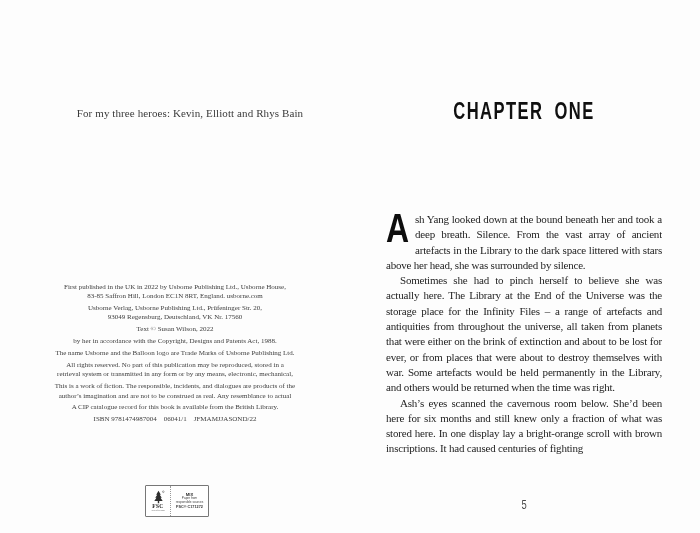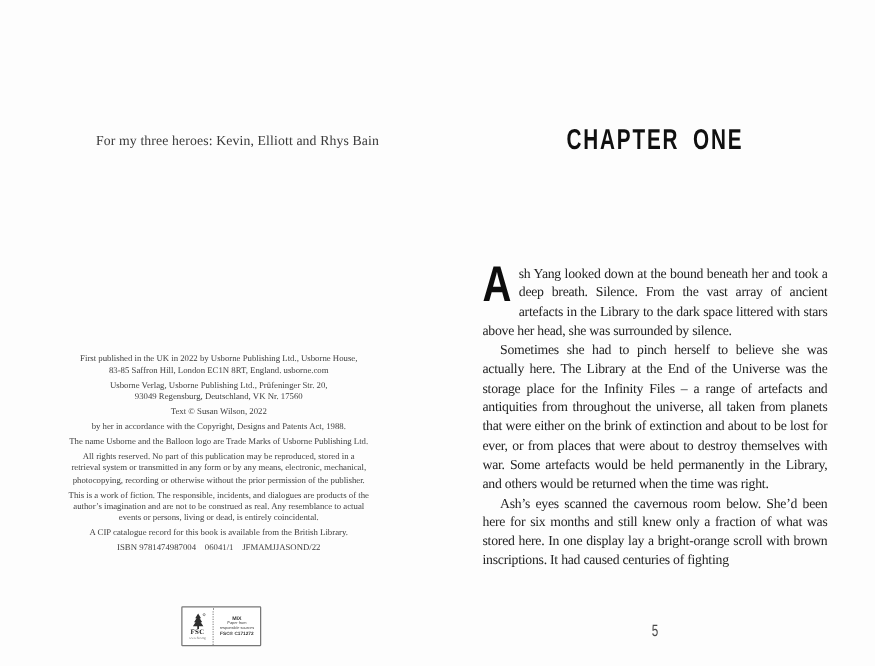--- a/index.html
+++ b/index.html
@@ -104,26 +104,24 @@
       </div>
       <div class="para">
         <div class="ln">by her in accordance with the Copyright, Designs and Patents Act, 1988.</div>
       </div>
       <div class="para">
         <div class="ln">The name Usborne and the Balloon logo are Trade Marks of Usborne Publishing Ltd.</div>
       </div>
       <div class="para">
         <div class="ln">All rights reserved. No part of this publication may be reproduced, stored in a</div>
         <div class="ln">retrieval system or transmitted in any form or by any means, electronic, mechanical,</div>
-        <div class="ln">photocopying, recording or otherwise without the prior permission of the publisher.</div>
       </div>
       <div class="para">
         <div class="ln">This is a work of fiction. The responsible, incidents, and dialogues are products of the</div>
         <div class="ln">author’s imagination and are not to be construed as real. Any resemblance to actual</div>
-        <div class="ln">events or persons, living or dead, is entirely coincidental.</div>
       </div>
       <div class="para">
         <div class="ln">A CIP catalogue record for this book is available from the British Library.</div>
       </div>
       <div class="para">
         <div class="ln">ISBN 9781474987004  06041/1  JFMAMJJASOND/22</div>
       </div>
     </div>
 
     <div class="fsc">

